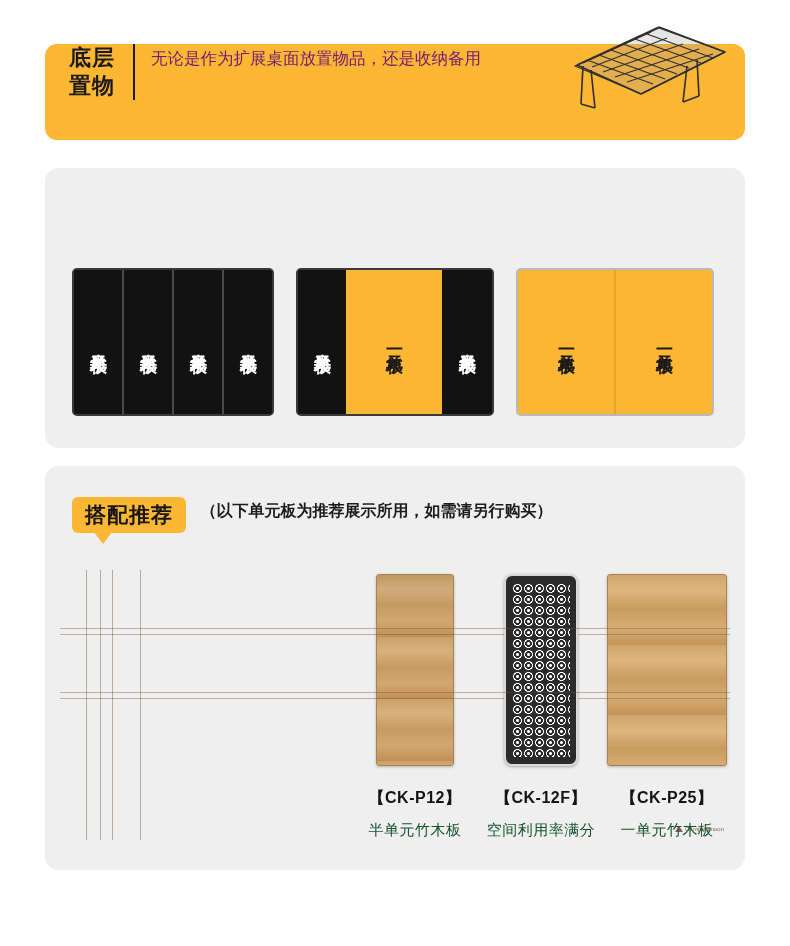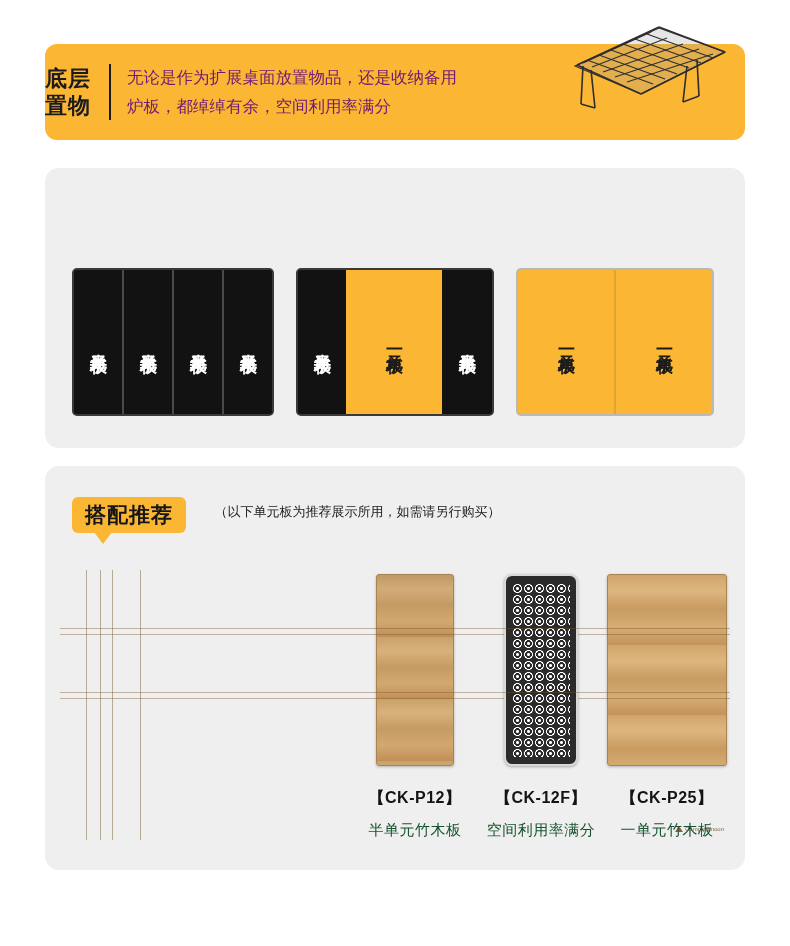--- a/index.html
+++ b/index.html
@@ -17,22 +17,22 @@
   
   .banner {
     position: absolute;
     left: 45px; top: 44px;
     width: 700px; height: 96px;
     background: #fbb634;
     border-radius: 12px;
   }
   .banner-inner {
     display: flex;
-    align-items: center;
     height: 100%;
+    padding-left: 24px;
   }
   .banner-tag {
     font-size: 22px;
     font-weight: bold;
     line-height: 1.25;
     color: #1b1b1b;
     letter-spacing: 1px;
     white-space: nowrap;
   }
   .banner-divider {
@@ -82,24 +82,25 @@
     content: "";
     position: absolute;
     left: 22px; bottom: -11px;
     width: 0; height: 0;
     border-left: 9px solid transparent;
     border-right: 9px solid transparent;
     border-top: 12px solid #fbb634;
   }
   .seclabel-note {
     display: inline-block;
-    font-size: 13px;
+    font-size: 16px;
     color: #1b1b1b;
-    margin-left: 24px;
+    margin-left: 10px;
     vertical-align: 6px;
+    font-weight: bold;
   }
 
   
   .panels {
     position: absolute;
     left: 72px; top: 268px;
     display: flex;
     gap: 22px;
   }
   .panel {
@@ -255,21 +256,20 @@
 
   <div class="banner">
     <div class="banner-inner">
       <div class="banner-tag">
         <div>底层</div>
         <div>置物</div>
       </div>
       <div class="banner-divider"></div>
       <div class="banner-text">
         <div>无论是作为扩展桌面放置物品，还是收纳备用</div>
-        <div>炉板，都绰绰有余，空间利用率满分</div>
       </div>
     </div>
     <div class="banner-art">
       <svg viewBox="0 0 180 112" width="180" height="112" aria-hidden="true">
 
         <g stroke="#2e2e2e" stroke-width="1.1" fill="none">
           <polygon points="28,58 112,20 178,44 94,86" fill="#9a9a9a" fill-opacity="0.25"></polygon>
 
           <line x1="40" y1="52" x2="106" y2="76"></line>
           <line x1="52" y1="47" x2="118" y2="71"></line>

